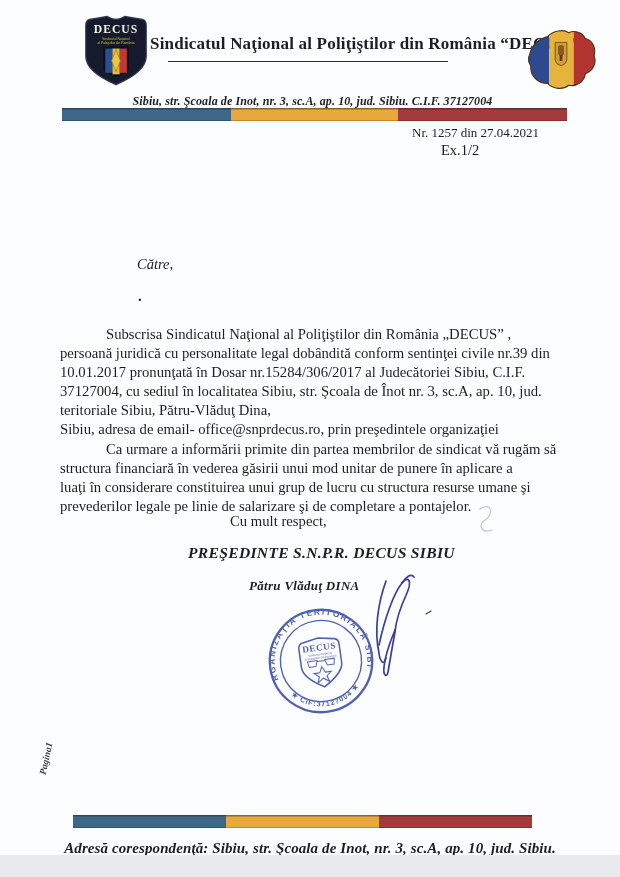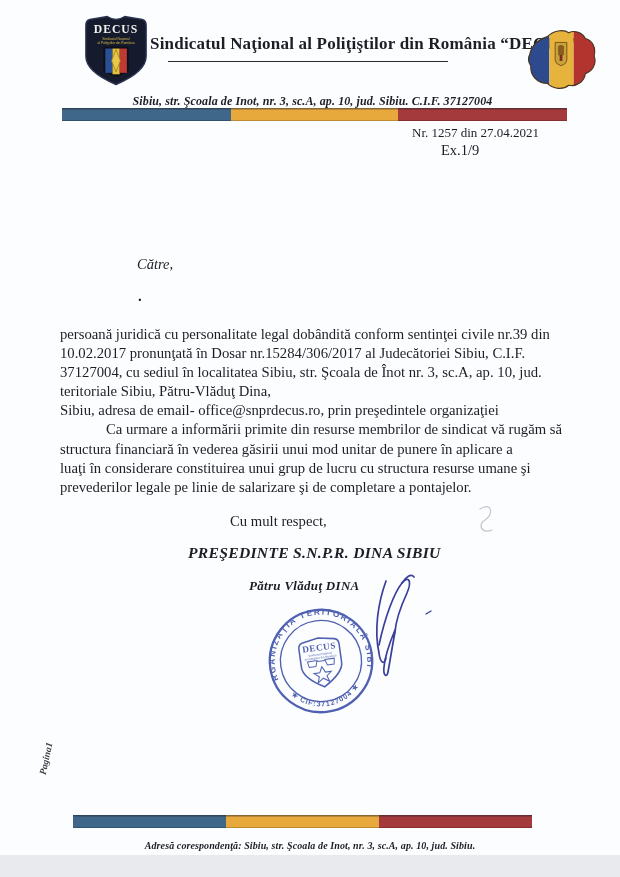--- a/index.html
+++ b/index.html
@@ -53,21 +53,21 @@
   .signature-svg{position:absolute;left:340px;top:495px;}
   .stamp-svg{position:absolute;left:265px;top:605px;}
   
   .page-number{
     position:absolute;left:18px;top:752px;width:60px;height:14px;
     transform:rotate(-78deg);transform-origin:50% 50%;
     font-size:9.5px;font-style:italic;font-weight:bold;color:#3a3a44;text-align:center;
   }
   .footer-address{
     position:absolute;left:0;top:840px;width:620px;text-align:center;
-    font-size:10px;font-weight:bold;font-style:italic;letter-spacing:.1px;
+    font-size:15px;font-weight:bold;font-style:italic;letter-spacing:.1px;
   }
 </style>
 </head>
 <body>
 
 <div class="page">
 
   <svg class="logo-shield" width="68" height="75" viewBox="0 0 70 76">
     <path d="M8,6 L26,3 Q35,9 44,3 L62,6 Q66,7 66,12 L66,44 Q66,60 35,73 Q4,60 4,44 L4,12 Q4,7 8,6 Z" fill="#151a2c" stroke="#2c3352" stroke-width="1.5"></path>
     <text x="35" y="20" text-anchor="middle" font-size="12" font-weight="bold" font-family="Liberation Serif, serif" fill="#f3f3ee" letter-spacing="1">DECUS</text>
@@ -99,39 +99,40 @@
       <path d="M32,16 L44,16 L44,34 Q44,38 38,40 Q32,38 32,34 Z" fill="#c9a23a" stroke="#6e4f16" stroke-width="0.9"></path>
       <path d="M35,20 Q38,17 41,20 L41,28 Q38,32 35,28 Z" fill="#8a5c20"></path>
       <rect x="36.6" y="29" width="2.8" height="6" fill="#7a2a22"></rect>
     </g>
   </svg>
 
   <div class="hdr-address">Sibiu, str. Şcoala de Inot, nr. 3, sc.A,  ap. 10, jud. Sibiu. C.I.F. 37127004</div>
   <div class="tricolor bar-top"></div>
 
   <div class="ref-number">Nr. 1257 din 27.04.2021</div>
-  <div class="ref-copy">Ex.1/9</div>
+  <div class="ref-copy">Ex.1/2</div>
 
   <div class="salutation">Către,</div>
   <div class="tiny-mark">.</div>
 
   <div class="body-text">
+    <div class="ln indent">Subscrisa Sindicatul Naţional al Poliţiştilor din România  „DECUS” ,</div>
     <div class="ln">persoană juridică cu personalitate legal dobândită conform sentinţei civile nr.39 din</div>
-    <div class="ln">10.02.2017 pronunţată în Dosar nr.15284/306/2017 al Judecătoriei Sibiu, C.I.F.</div>
+    <div class="ln">10.01.2017 pronunţată în Dosar nr.15284/306/2017 al Judecătoriei Sibiu, C.I.F.</div>
     <div class="ln">37127004, cu sediul în localitatea Sibiu, str. Şcoala de Înot nr. 3, sc.A, ap. 10, jud.</div>
     <div class="ln">teritoriale Sibiu, Pătru-Vlăduţ Dina,</div>
     <div class="ln">Sibiu, adresa de email- office@snprdecus.ro, prin preşedintele organizaţiei</div>
-    <div class="ln indent">Ca urmare a informării primite din resurse membrilor de sindicat vă rugăm să</div>
+    <div class="ln indent">Ca urmare a informării primite din partea membrilor de sindicat vă rugăm să</div>
     <div class="ln">structura financiară în vederea găsirii unui mod unitar de punere în aplicare a</div>
     <div class="ln">luaţi în considerare constituirea unui grup de lucru cu structura resurse umane şi</div>
     <div class="ln">prevederilor legale pe linie de salarizare şi de completare a pontajelor.</div>
   </div>
 
   <div class="respect">Cu mult respect,</div>
-  <div class="president">PREŞEDINTE S.N.P.R. DINA SIBIU</div>
+  <div class="president">PREŞEDINTE S.N.P.R. DECUS SIBIU</div>
   <div class="signer">Pătru Vlăduţ DINA</div>
 
   <svg class="signature-svg" width="180" height="195" viewBox="0 0 180 195">
     <path d="M140,14 C152,6 154,20 145,25 C137,30 142,39 152,35" fill="none" stroke="#b7bac6" stroke-width="1.3" stroke-linecap="round" opacity="0.8"></path>
     <g fill="none" stroke="var(--ink-blue,#3a3f9c)" stroke-width="1.7" stroke-linecap="round">
       <path d="M46,86 C38,108 34,135 39,158 C40,167 44,171 46,163"></path>
       <path d="M39,150 C45,122 54,98 62,88 C69,80 72,86 67,98 C61,111 56,124 55,137"></path>
       <path d="M62,88 C66,82 71,78 74,82"></path>
       <path d="M55,137 C52,153 50,166 48,177 C47,183 43,181 44,172 C45,159 50,147 55,135"></path>
       <path d="M86,119 L91,116" stroke-width="1.4"></path>

